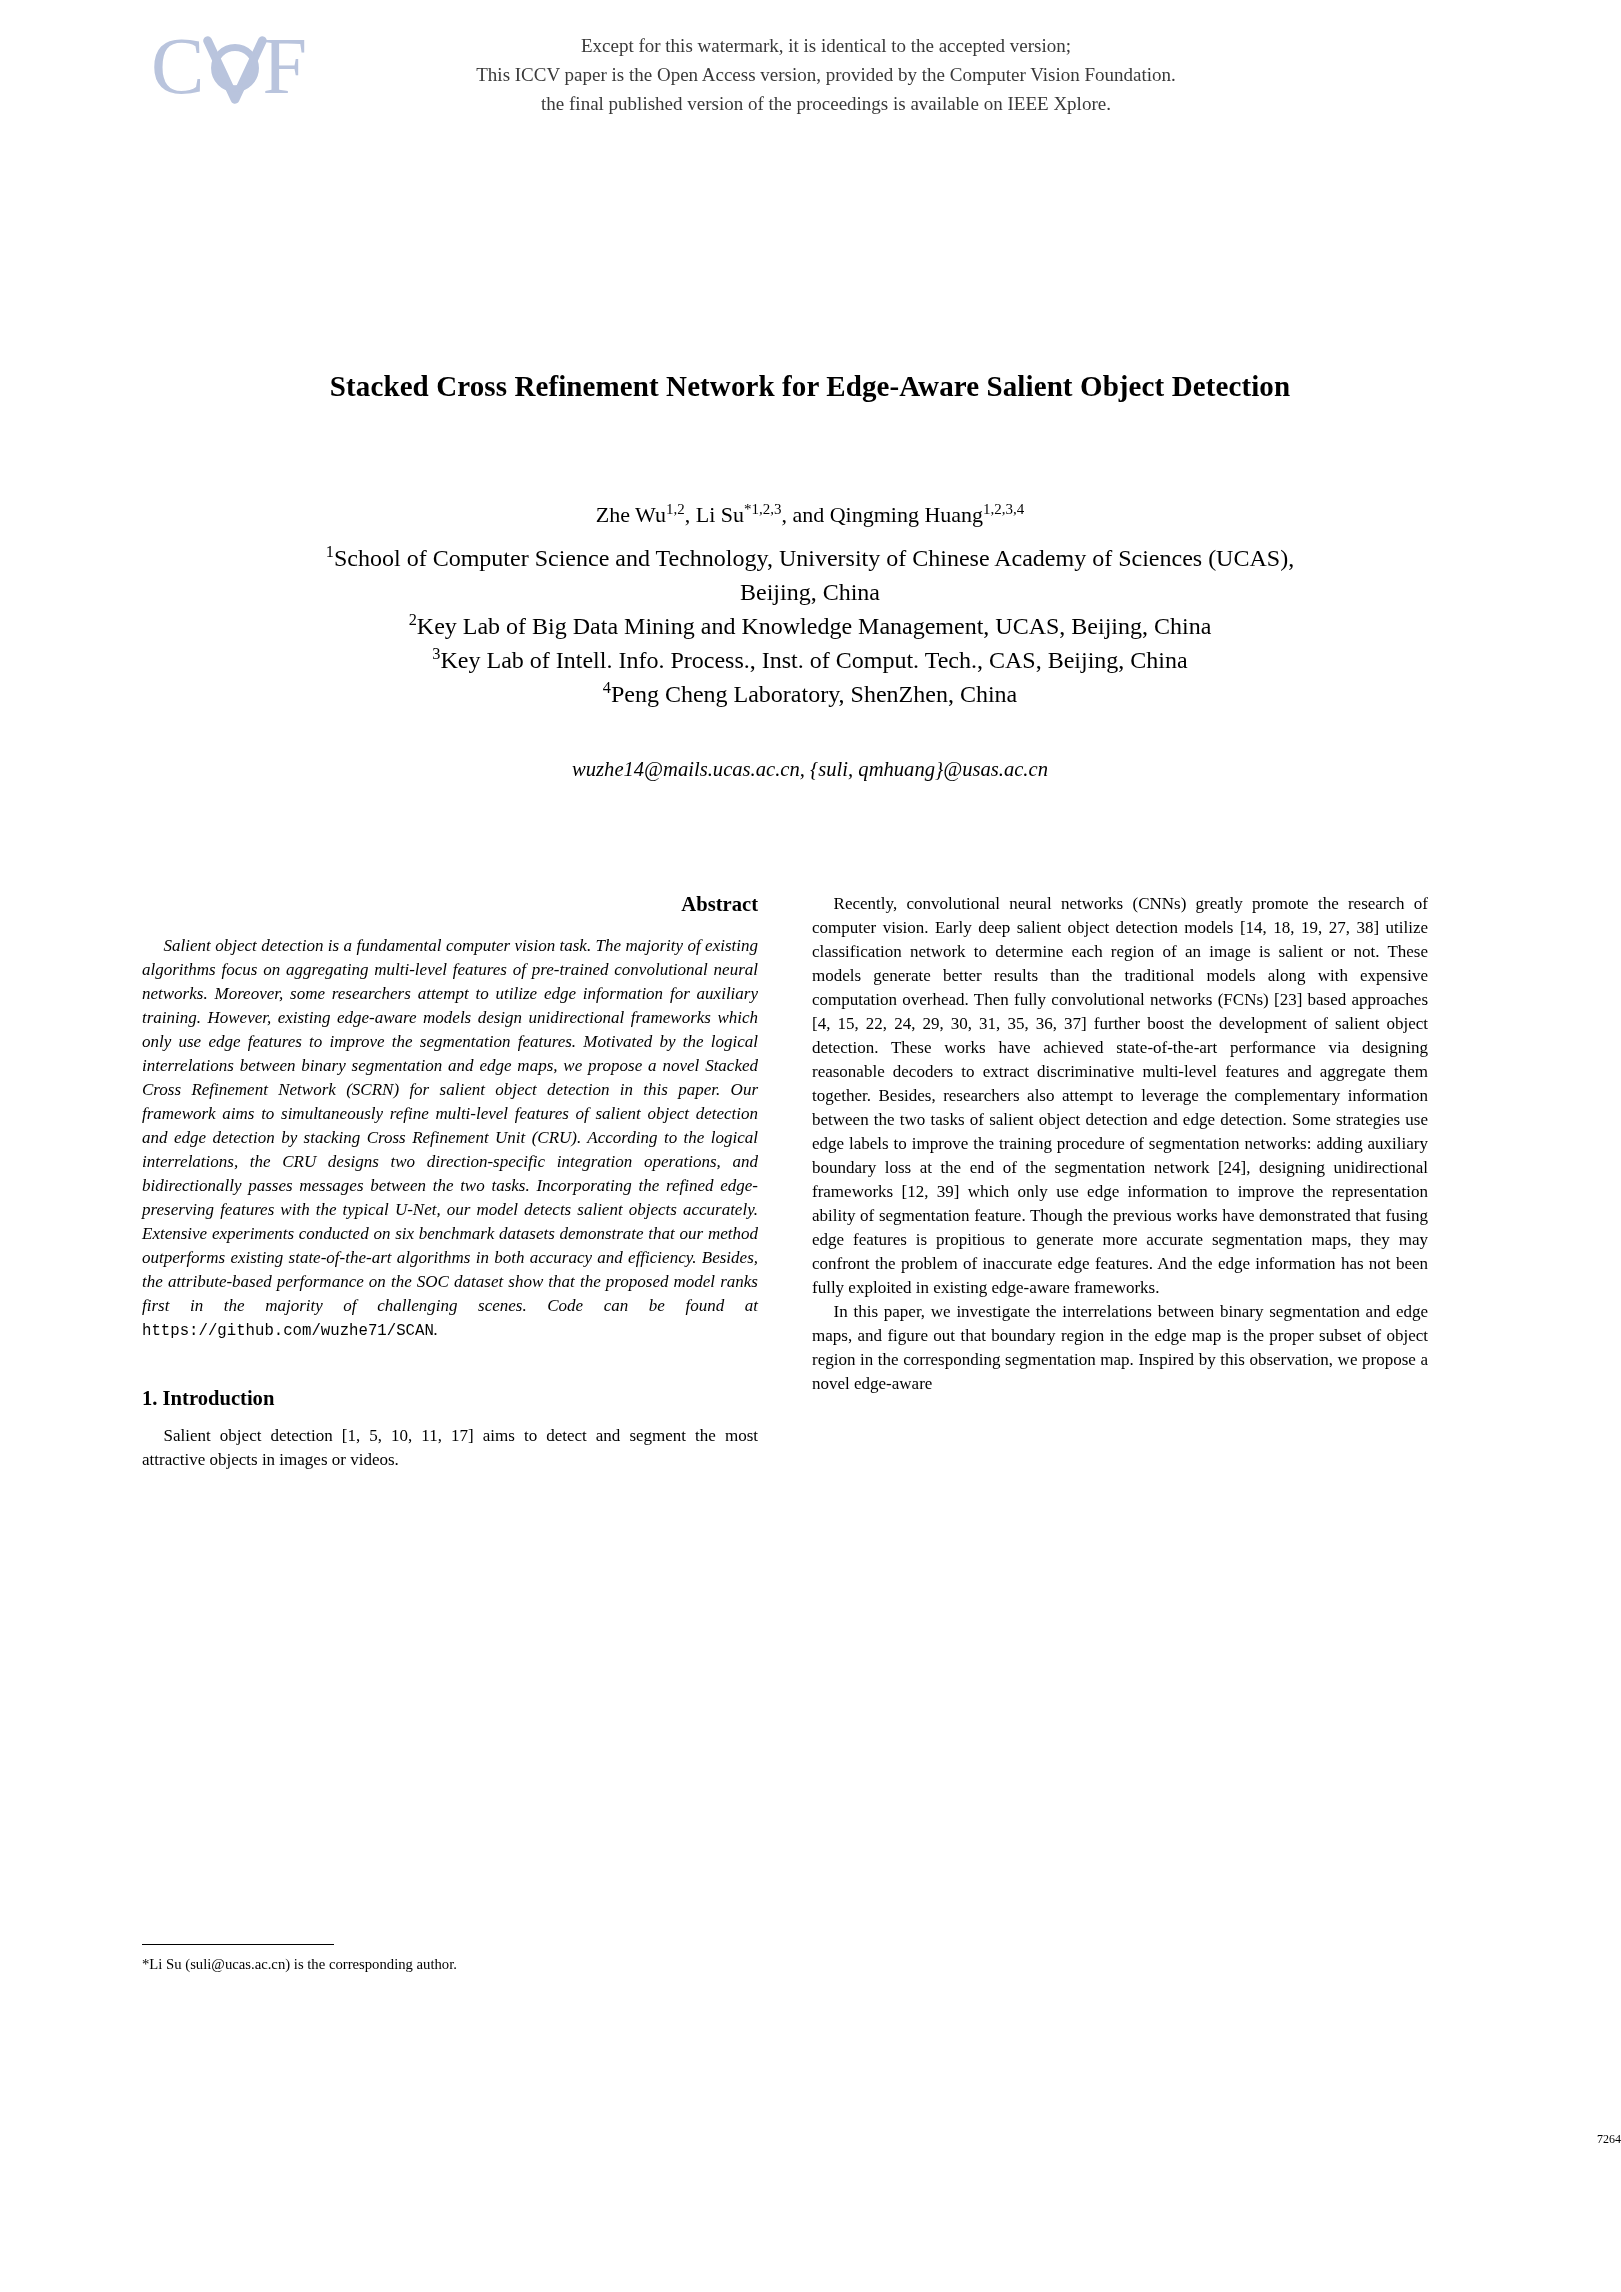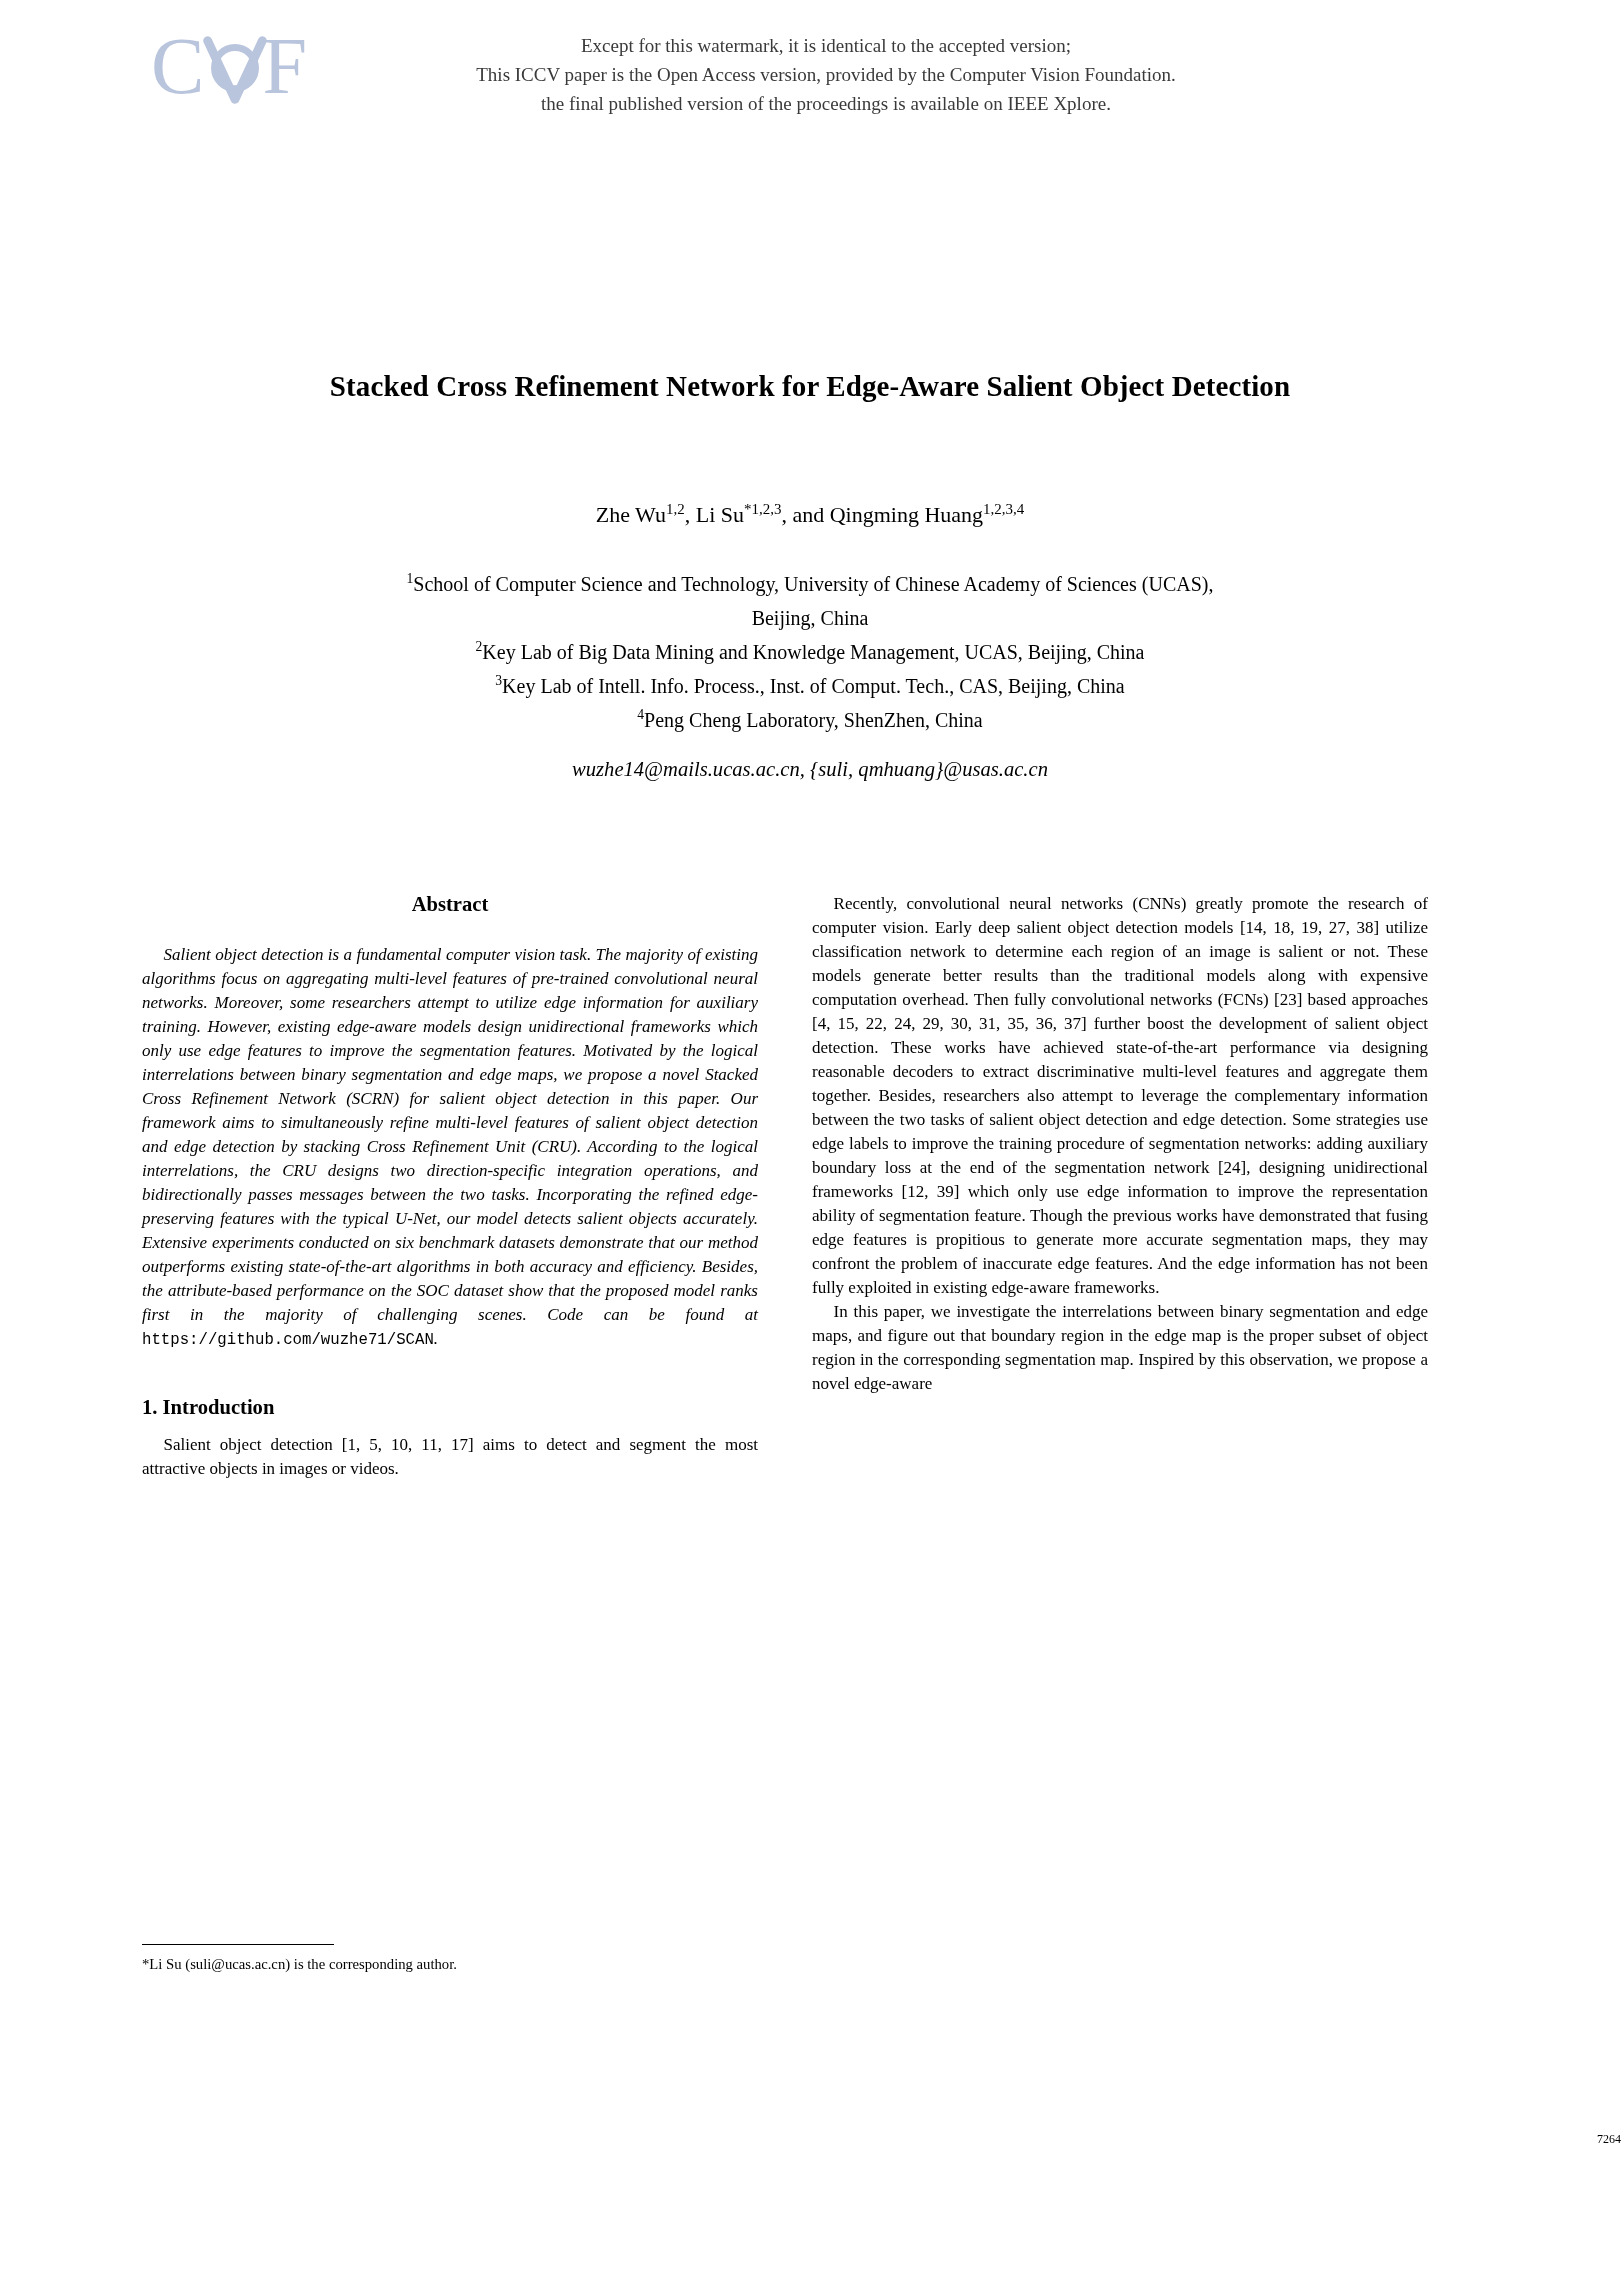--- a/index.html
+++ b/index.html
@@ -75,24 +75,24 @@
     left: 124px;
     top: 500px;
     width: 1372px;
     text-align: center;
     font-size: 22px;
     line-height: 29px;
   }
   .affil {
     position: absolute;
     left: 124px;
-    top: 567px;
-    width: 1372px;
-    text-align: center;
-    font-size: 20px;
+    top: 541px;
+    width: 1372px;
+    text-align: center;
+    font-size: 24px;
     line-height: 34px;
   }
   .email {
     position: absolute;
     left: 124px;
     top: 755px;
     width: 1372px;
     text-align: center;
     font-size: 20.6px;
     font-style: italic;
@@ -110,24 +110,24 @@
     top: 892px;
     width: 616px;
     font-size: 17px;
     line-height: 24px;
     text-align: justify;
   }
   .col-left { left: 142px; }
   .col-right { left: 812px; }
 
   .abstract-head {
-    text-align: center;
+    text-align: right;
     font-size: 20.6px;
     font-weight: bold;
-    margin: 0 0 27px 0;
+    margin: 0 0 18px 0;
   }
   .abstract-body {
     font-style: italic;
     text-align: justify;
     font-size: 17px;
     line-height: 24px;
     text-indent: 21.6px;
   }
   .mono-url {
     font-family: "Liberation Mono", monospace;

